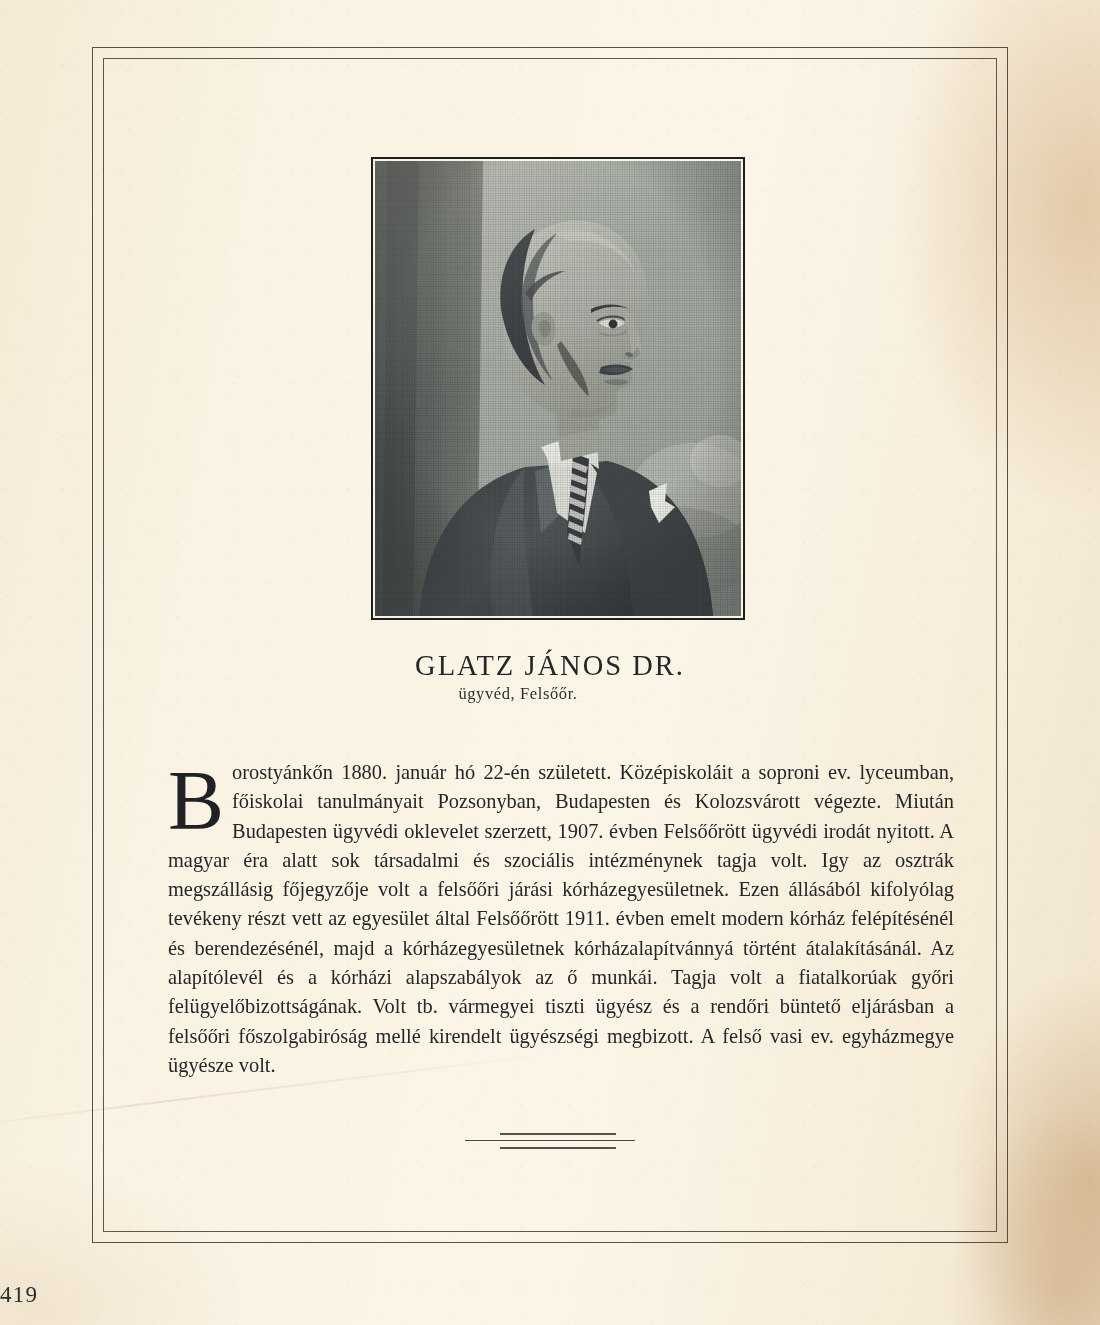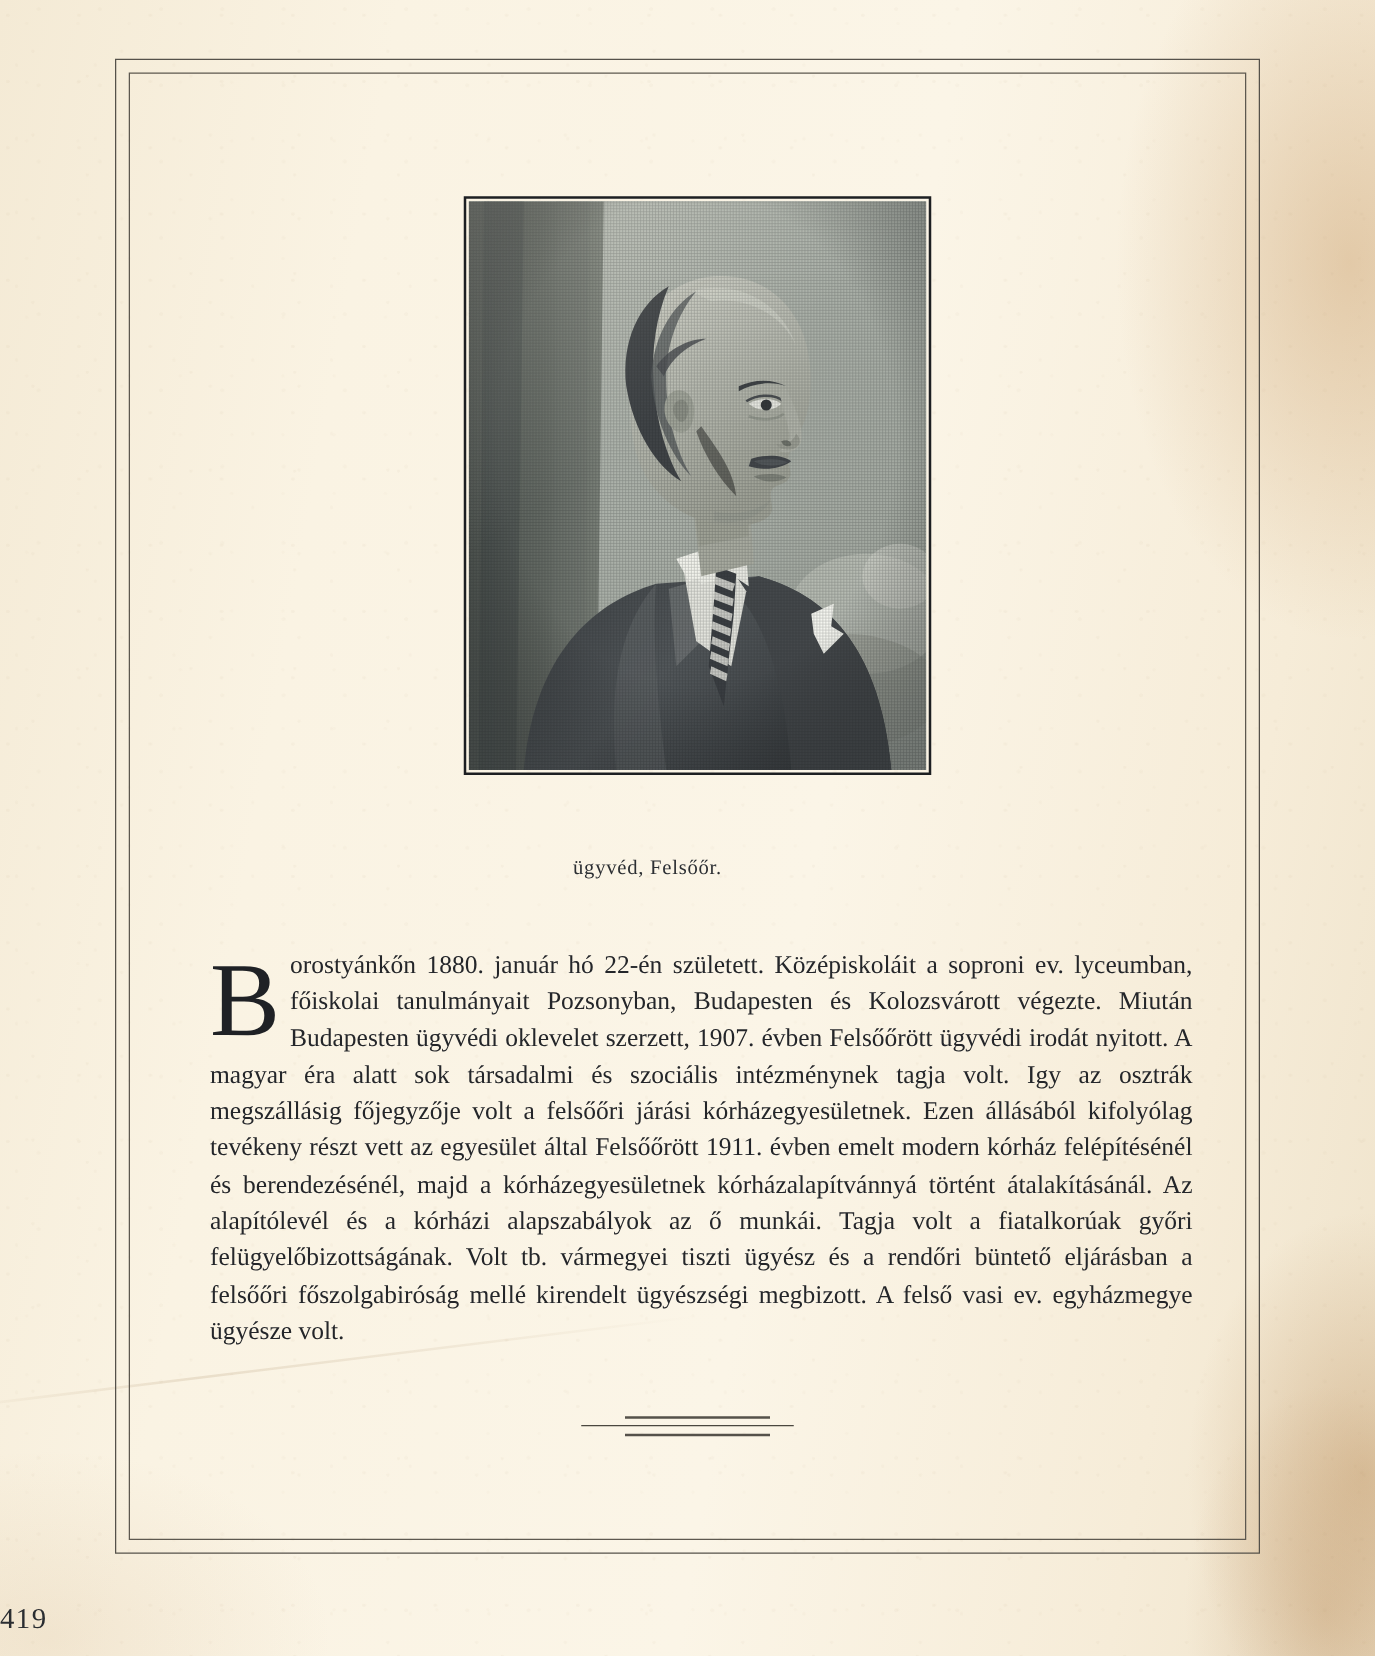--- a/index.html
+++ b/index.html
@@ -315,20 +315,21 @@
         <path d="M186 180 C200 200 212 216 214 236 C200 222 188 202 182 184 Z" fill="#a8ab a1" opacity=".4"></path>
 
         <rect x="0" y="0" width="366" height="455" fill="url(#vign)"></rect>
       </svg>
       <div class="halftone"></div>
       <div class="photo-paperfade"></div>
     </div>
     <div class="photo-border"></div>
   </div>
 
+  <div class="name">GLATZ JÁNOS DR.</div>
   <div class="subtitle">ügyvéd, Felsőőr.</div>
 
   <div class="body-text">
     <p><span class="dropcap">B</span><span>orostyánkőn 1880. január hó 22-én született. Középiskoláit a soproni ev. lyceumban, főiskolai tanulmányait Pozsonyban, Budapesten és Kolozsvárott végezte. Miután Budapesten ügyvédi oklevelet szerzett, 1907. évben Felsőőrött ügyvédi irodát nyitott. A magyar éra alatt sok társadalmi és szociális intézménynek tagja volt. Igy az osztrák megszállásig főjegyzője volt a felsőőri járási kórházegyesületnek. Ezen állásából kifolyólag tevékeny részt vett az egyesület által Felsőőrött 1911. évben emelt modern kórház felépítésénél és berendezésénél, majd a kórházegyesületnek kórházalapítvánnyá történt átalakításánál. Az alapítólevél és a kórházi alapszabályok az ő munkái. Tagja volt a fiatalkorúak győri felügyelőbizottságának. Volt tb. vármegyei tiszti ügyész és a rendőri büntető eljárásban a felsőőri főszolgabiróság mellé kirendelt ügyészségi megbizott. A felső vasi ev. egyházmegye ügyésze volt.</span></p>
   </div>
 
   <div class="ornament">
     <div class="orn-short-top"></div>
     <div class="orn-long"></div>
     <div class="orn-short-bot"></div>

